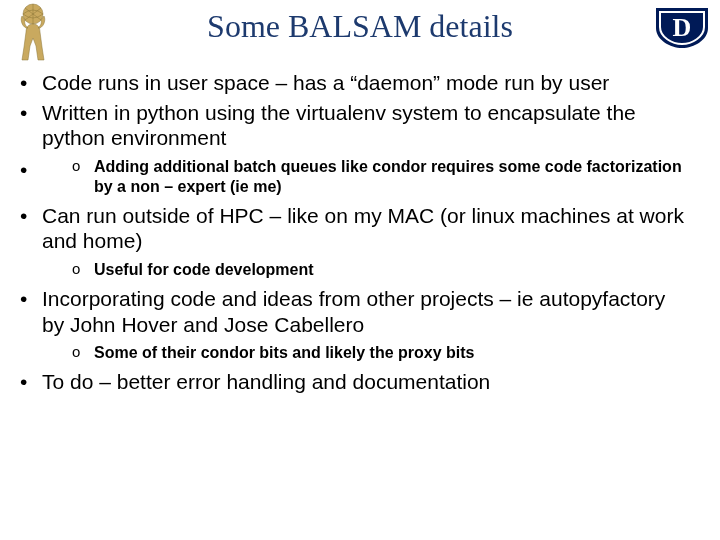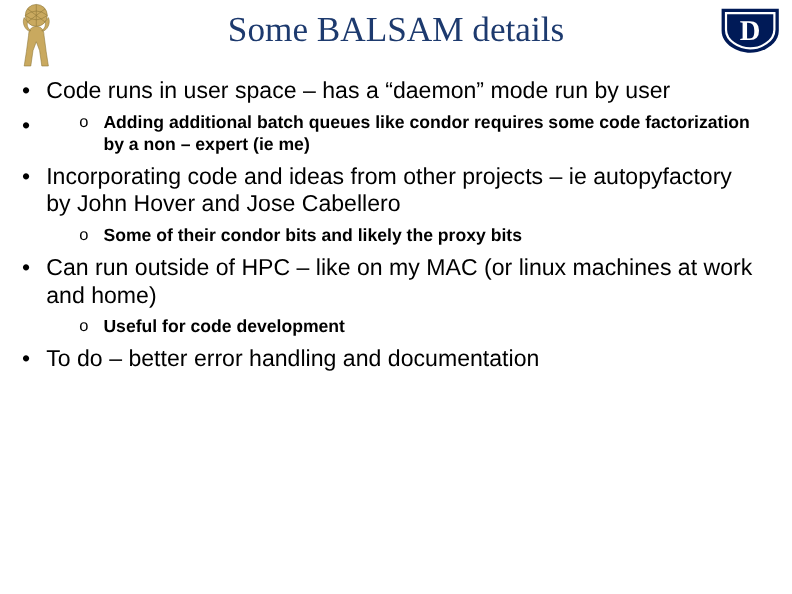--- a/index.html
+++ b/index.html
@@ -138,34 +138,35 @@
         <path class="duke-shield-bg" d="M4 2 L56 2 L56 22 C56 34 42 42 30 42 C18 42 4 34 4 22 Z"></path>
         <path class="duke-shield-border" d="M8 6 L52 6 L52 21 C52 31 40 38 30 38 C20 38 8 31 8 21 Z"></path>
         <text class="duke-letter" x="30" y="30" font-size="26" text-anchor="middle">D</text>
       </svg>
     </div>
   </div>
 
   <div class="content">
     <ul class="main">
       <li>Code runs in user space – has a “daemon” mode run by user</li>
+      <li>Written in python using the virtualenv system to encapsulate the python environment</li>
       <li>
         <ul class="sub">
           <li>Adding additional batch queues  like condor requires some code factorization by a non – expert (ie me)</li>
         </ul>
       </li>
       <li>
+        <span>Can run outside of HPC – like on my MAC (or linux machines at work and home)</span>
+        <ul class="sub">
+          <li>Useful for code development</li>
+        </ul>
+      </li>
+      <li>
         <span>Incorporating code and ideas from other projects – ie autopyfactory  by John Hover and Jose Cabellero</span>
         <ul class="sub">
           <li>Some of their condor bits and likely the proxy bits</li>
-        </ul>
-      </li>
-      <li>
-        <span>Can run outside of HPC – like on my MAC (or linux machines at work and home)</span>
-        <ul class="sub">
-          <li>Useful for code development</li>
         </ul>
       </li>
       <li>To do – better error handling and documentation</li>
     </ul>
   </div>
 
 </div>
 
 </body></html>

